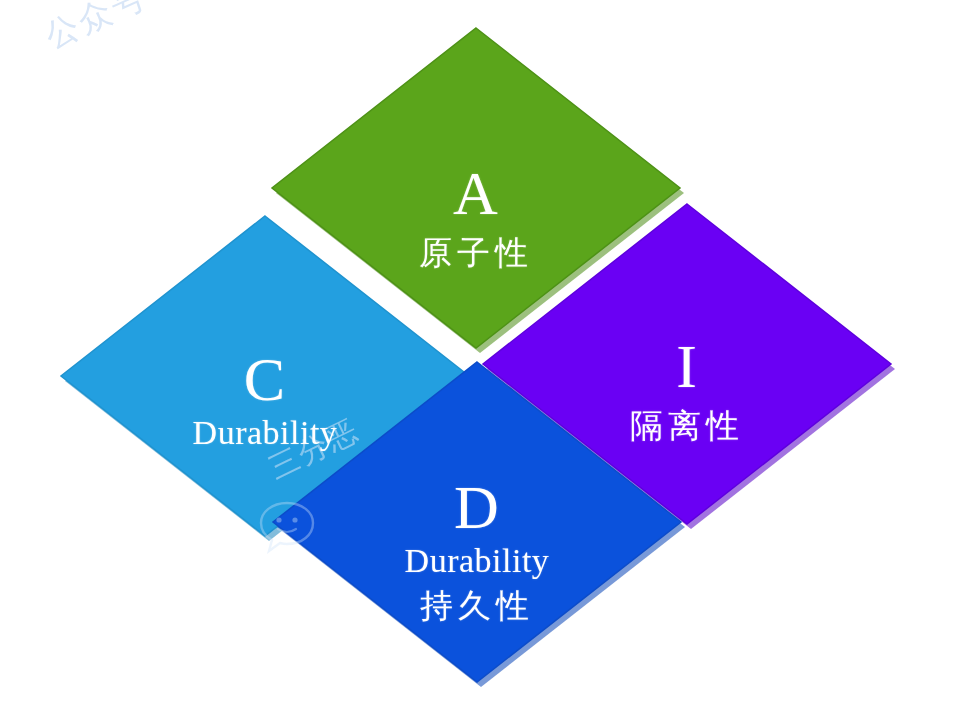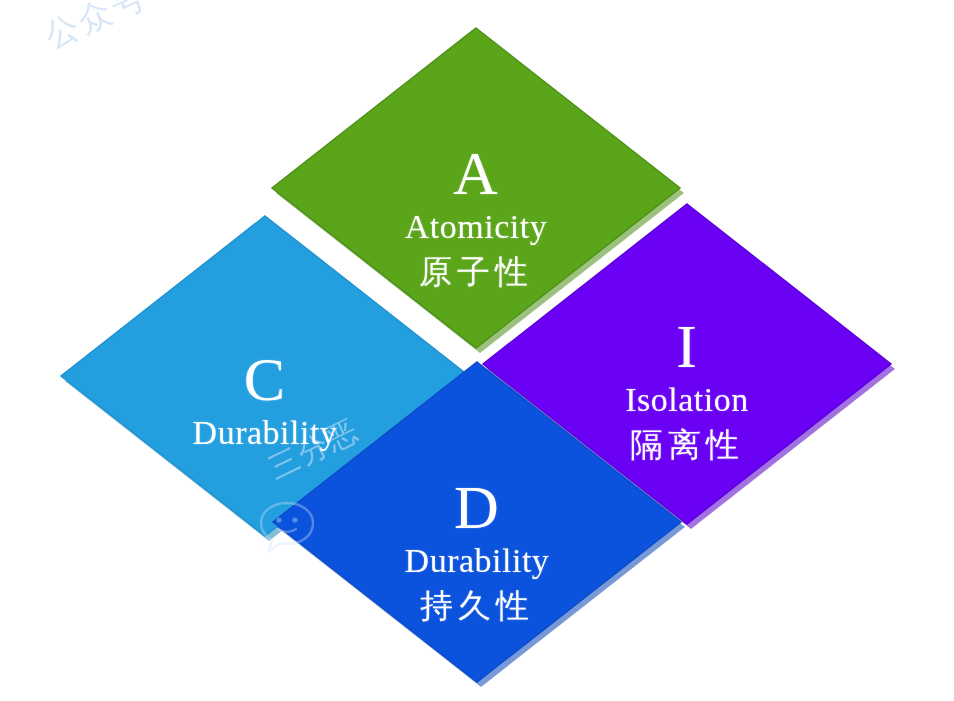--- a/index.html
+++ b/index.html
@@ -124,21 +124,20 @@
 
   <div class="wm-main"><span>公众号</span> <span class="wm-bold">【三分恶】</span> </div>
 
   <div class="diamond" id="d-atomicity">
     <svg width="420" height="332" viewBox="0 0 420 332">
       <polygon points="210,6 414,166 210,326 6,166" fill="#4a8c14" transform="translate(4,5)" opacity="0.55"></polygon>
       <polygon points="210,6 414,166 210,326 6,166" fill="#5BA51B" stroke="#4d9116" stroke-width="1.5"></polygon>
     </svg>
     <div class="dlabel">
       <span class="dletter">A</span>
-      <span class="dname">Atomicity</span>
       <span class="dcn">原子性</span>
     </div>
   </div>
 
   <div class="diamond" id="d-consistency">
     <svg width="420" height="332" viewBox="0 0 420 332">
       <polygon points="210,6 414,166 210,326 6,166" fill="#1b85bd" transform="translate(4,5)" opacity="0.55"></polygon>
       <polygon points="210,6 414,166 210,326 6,166" fill="#239FE0" stroke="#1f93cf" stroke-width="1.5"></polygon>
     </svg>
     <div class="dlabel">
@@ -147,21 +146,20 @@
     </div>
   </div>
 
   <div class="diamond" id="d-isolation">
     <svg width="420" height="332" viewBox="0 0 420 332">
       <polygon points="210,6 414,166 210,326 6,166" fill="#5600c7" transform="translate(4,5)" opacity="0.55"></polygon>
       <polygon points="210,6 414,166 210,326 6,166" fill="#6A00F4" stroke="#5e00dd" stroke-width="1.5"></polygon>
     </svg>
     <div class="dlabel">
       <span class="dletter">I</span>
-      <span class="dname">Isolation</span>
       <span class="dcn">隔离性</span>
     </div>
   </div>
 
   <div class="diamond" id="d-durability">
     <svg width="420" height="332" viewBox="0 0 420 332">
       <polygon points="210,6 414,166 210,326 6,166" fill="#0945b8" transform="translate(4,5)" opacity="0.55"></polygon>
       <polygon points="210,6 414,166 210,326 6,166" fill="#0B52DC" stroke="#0c4cc9" stroke-width="1.5"></polygon>
     </svg>
     <div class="dlabel">

